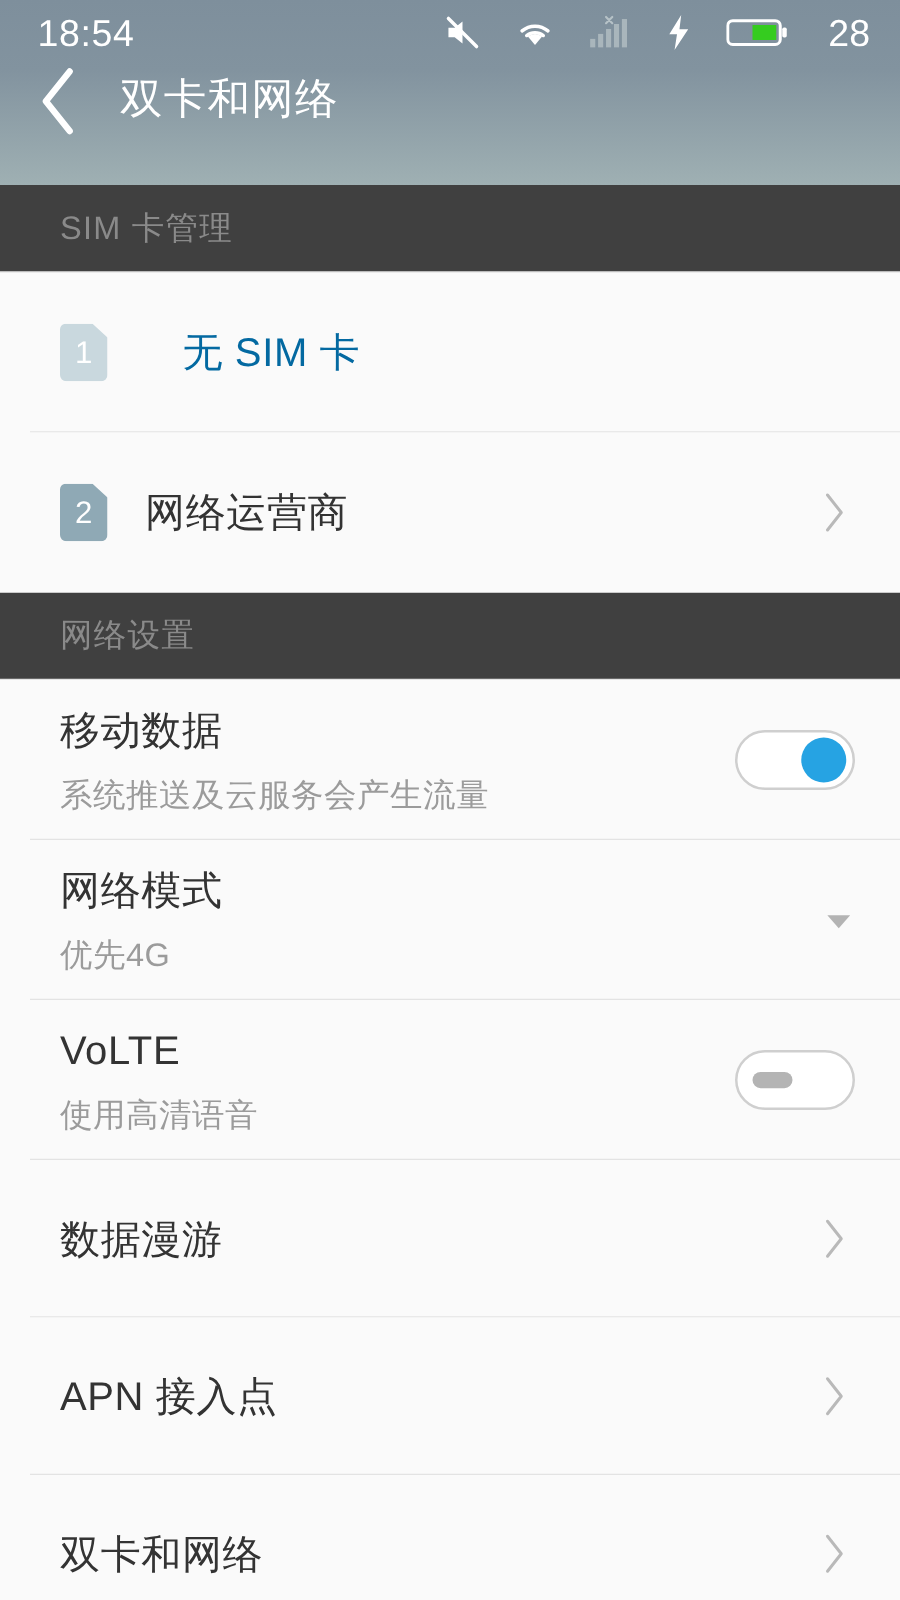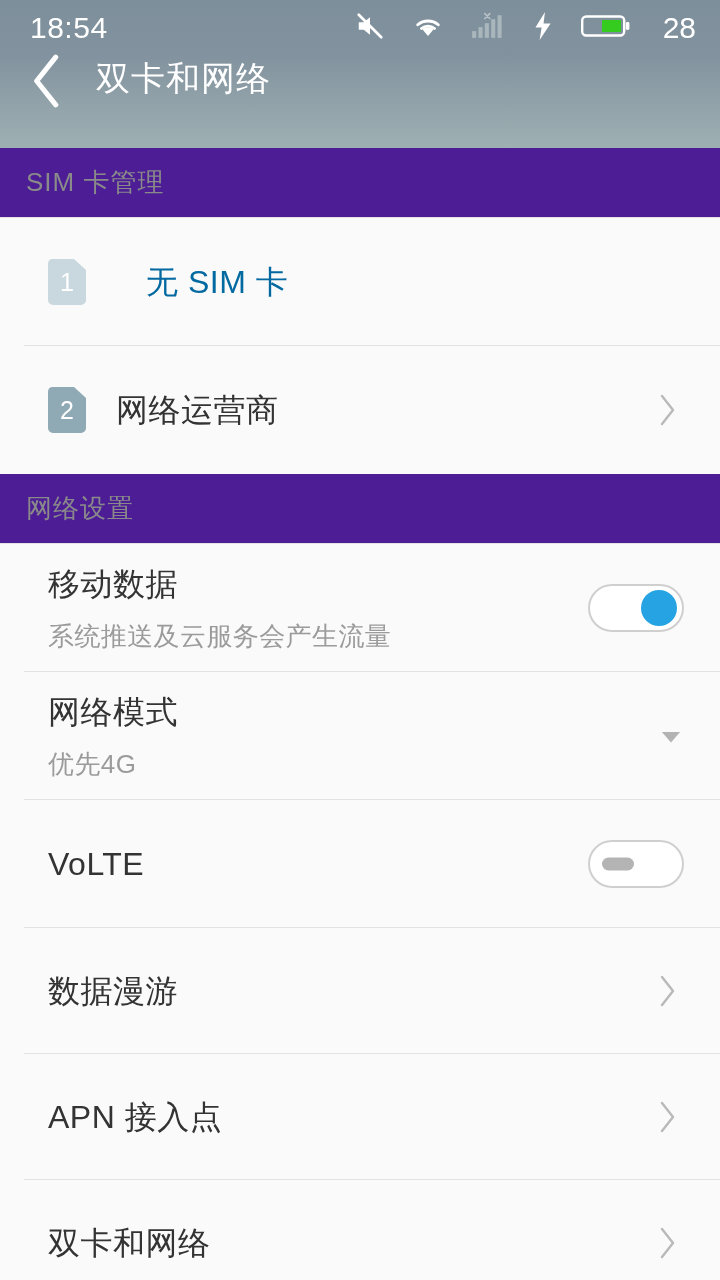--- a/index.html
+++ b/index.html
@@ -77,22 +77,22 @@
     margin-left: 22px;
     letter-spacing: 1px;
     font-weight: 400;
   }
 
   
   .section-header {
     height: 70px;
     display: flex;
     align-items: center;
-    padding-left: 26px;
-    background: #4c1d95;
+    padding-left: 48px;
+    background: #404040;
     border-bottom: 1px solid #e4e4e4;
   }
   .section-header .sh-label {
     font-size: 26px;
     color: #8a8a8a;
     letter-spacing: 1px;
   }
 
   
   .list { background: #fafafa; }
@@ -340,20 +340,21 @@
           <svg width="26" height="26" viewBox="0 0 20 20">
             <path d="M3 7 L17 7 L10 15 Z" fill="#b3b3b3"></path>
           </svg>
         </span>
       </div>
     </div>
 
     <div class="row setting-row row-sep">
       <div class="row-main">
         <div class="row-title">VoLTE</div>
+        <div class="row-sub">使用高清语音</div>
       </div>
       <div class="row-accessory">
         <div class="toggle">
           <span class="knob-off"></span>
         </div>
       </div>
     </div>
 
     <div class="row plain-row row-sep">
       <div class="row-main">

